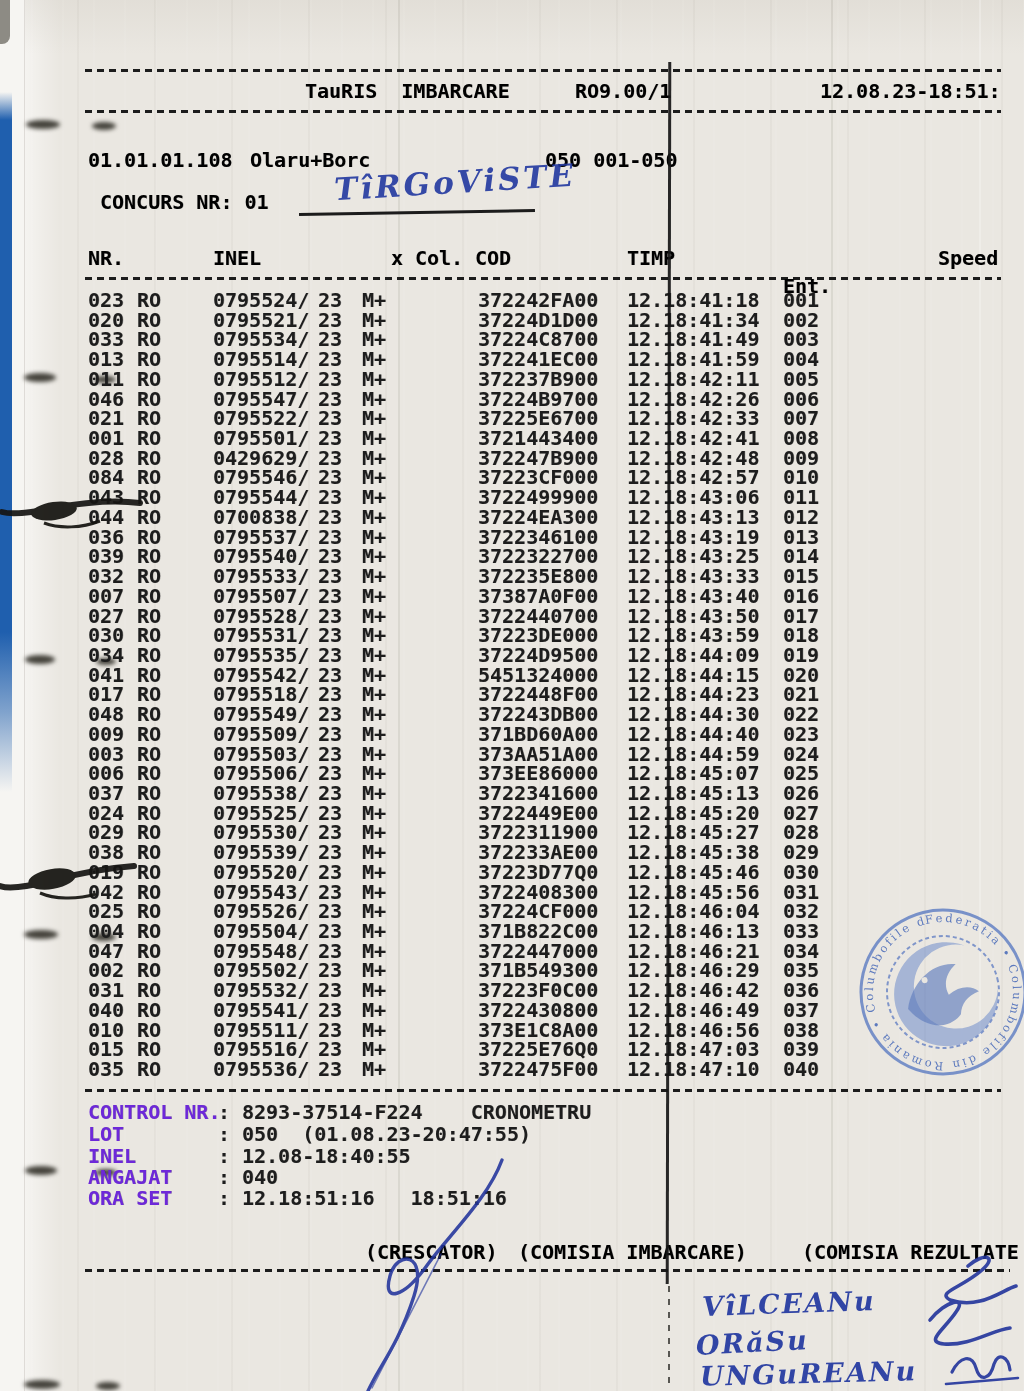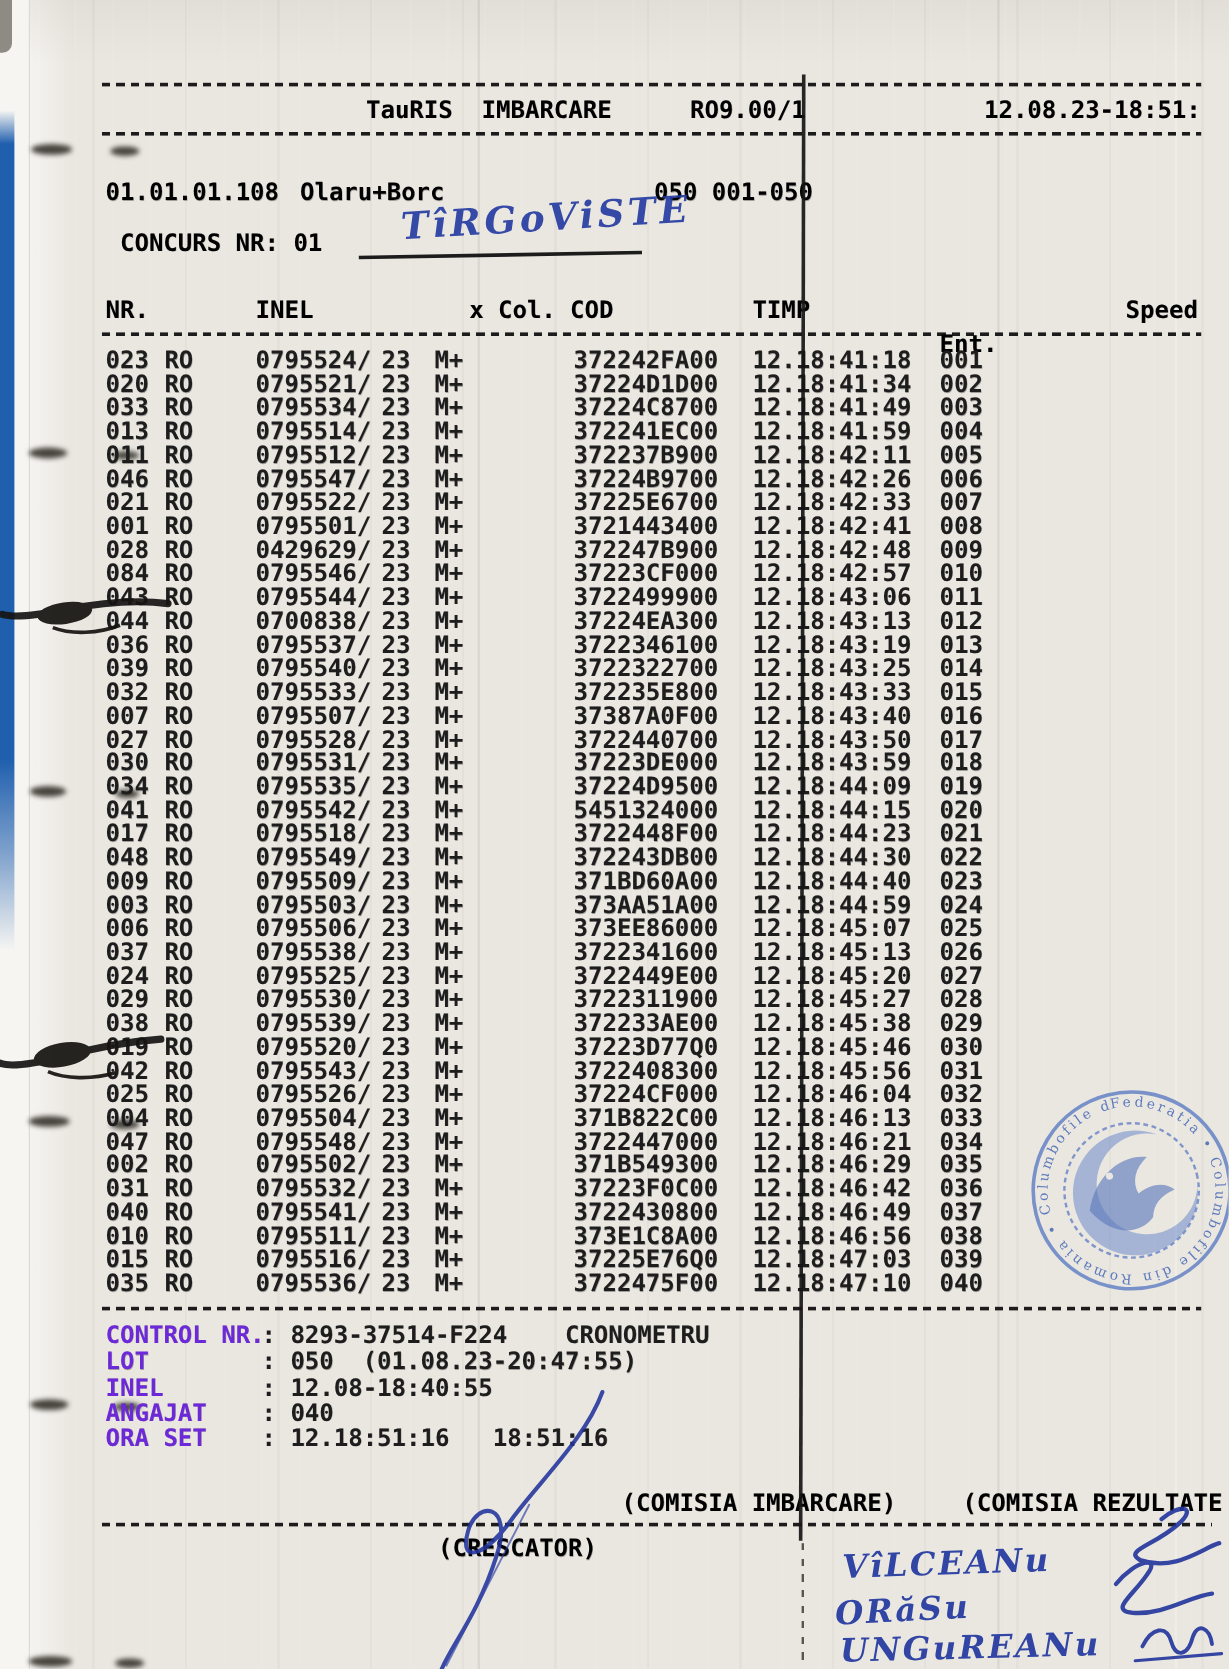--- a/index.html
+++ b/index.html
@@ -532,21 +532,21 @@
   <span class="flabel">ANGAJAT</span>
   <span class="fcolon">:</span>
   <span class="fvalue">040</span>
 </div>
 <div class="fline" style="top:1188px">
   <span class="flabel">ORA SET</span>
   <span class="fcolon">:</span>
   <span class="fvalue">12.18:51:16   18:51:16</span>
 </div>
 
-<span class="pt" style="left:365px;top:1280px">(CRESCATOR)</span>
+<span class="pt" style="left:365px;top:1242px">(CRESCATOR)</span>
 <span class="pt" style="left:518px;top:1242px">(COMISIA IMBARCARE)</span>
 <span class="pt" style="left:802px;top:1242px">(COMISIA REZULTATE</span>
 
 <span class="hw hw-name" style="left:702px;top:1288px;transform:rotate(-2deg)">VîLCEANu</span>
 <span class="hw hw-name" style="left:696px;top:1327px;transform:rotate(-3deg)">ORăSu</span>
 <span class="hw hw-name" style="left:700px;top:1358px;transform:rotate(-1.5deg)">UNGuREANu</span>
 
 <div class="vline"></div>
 <div class="vline-dotted"></div>
 

